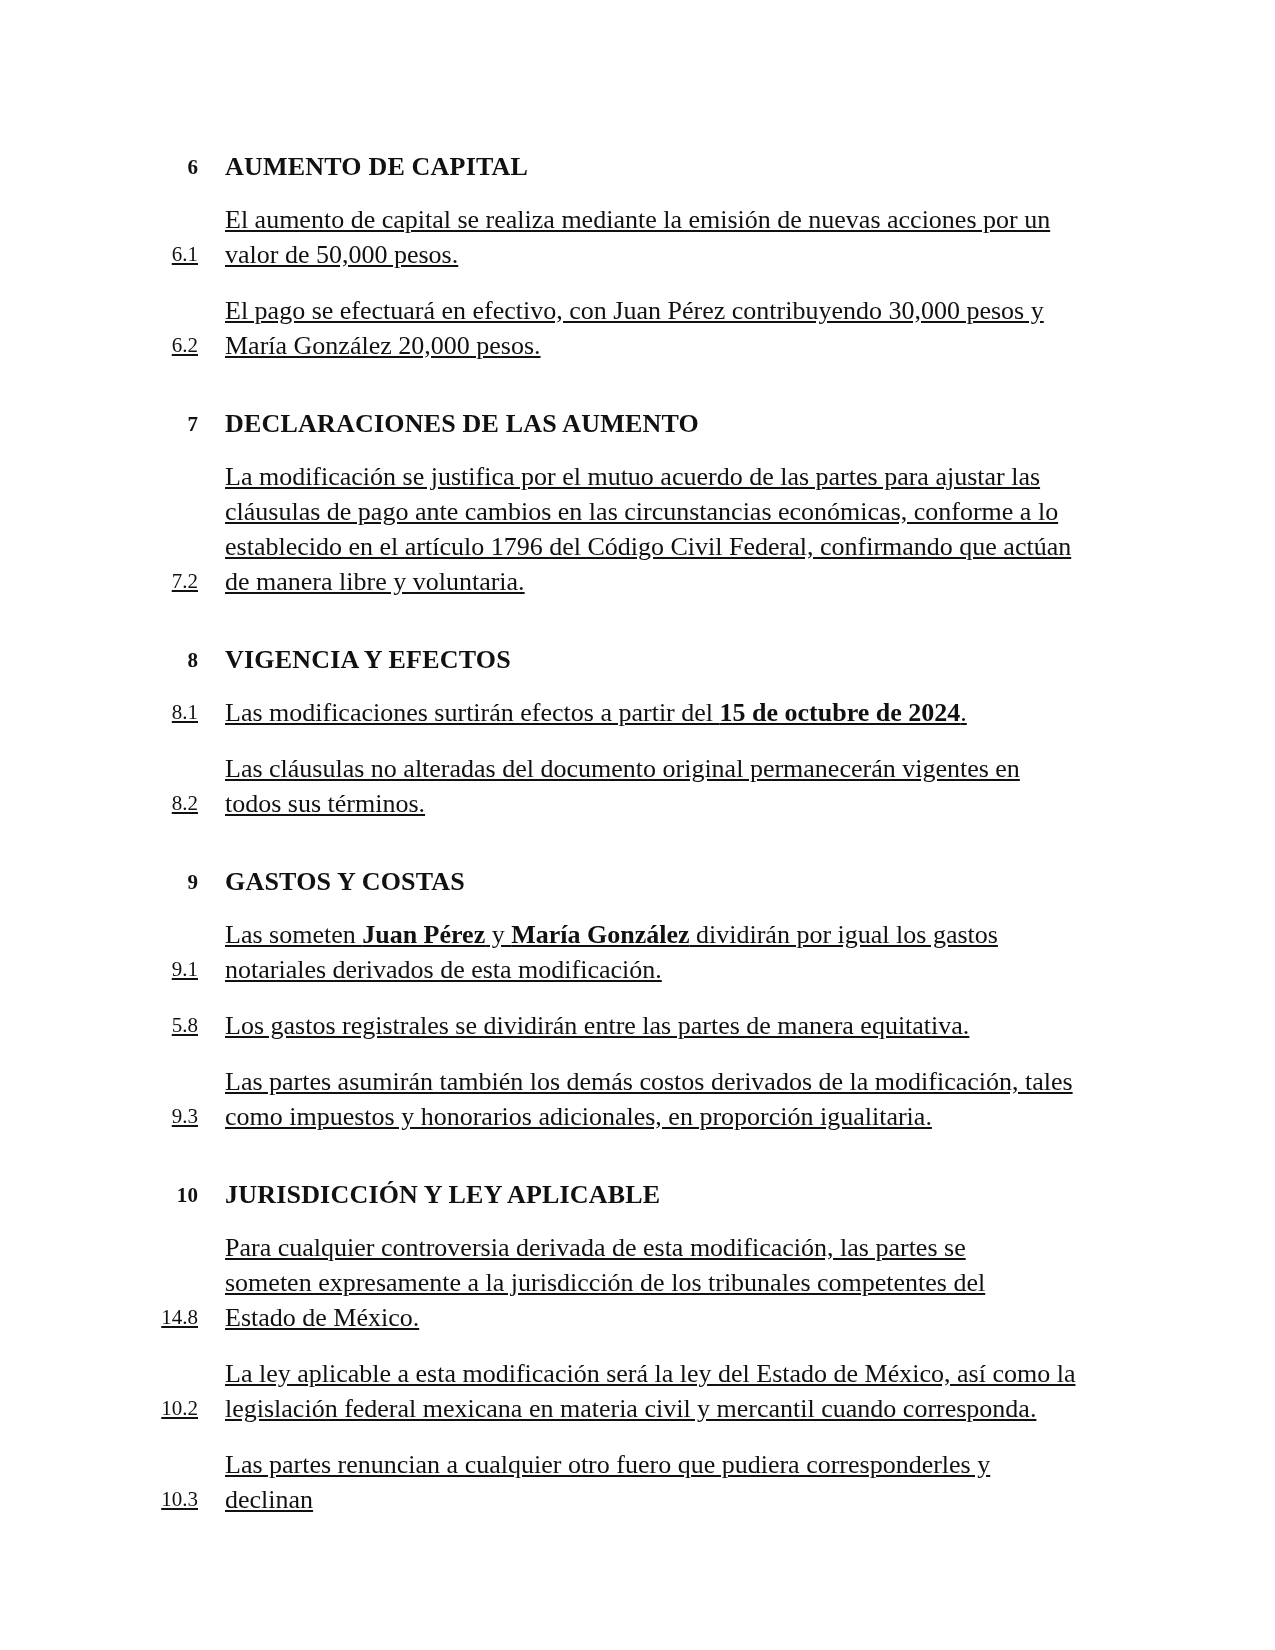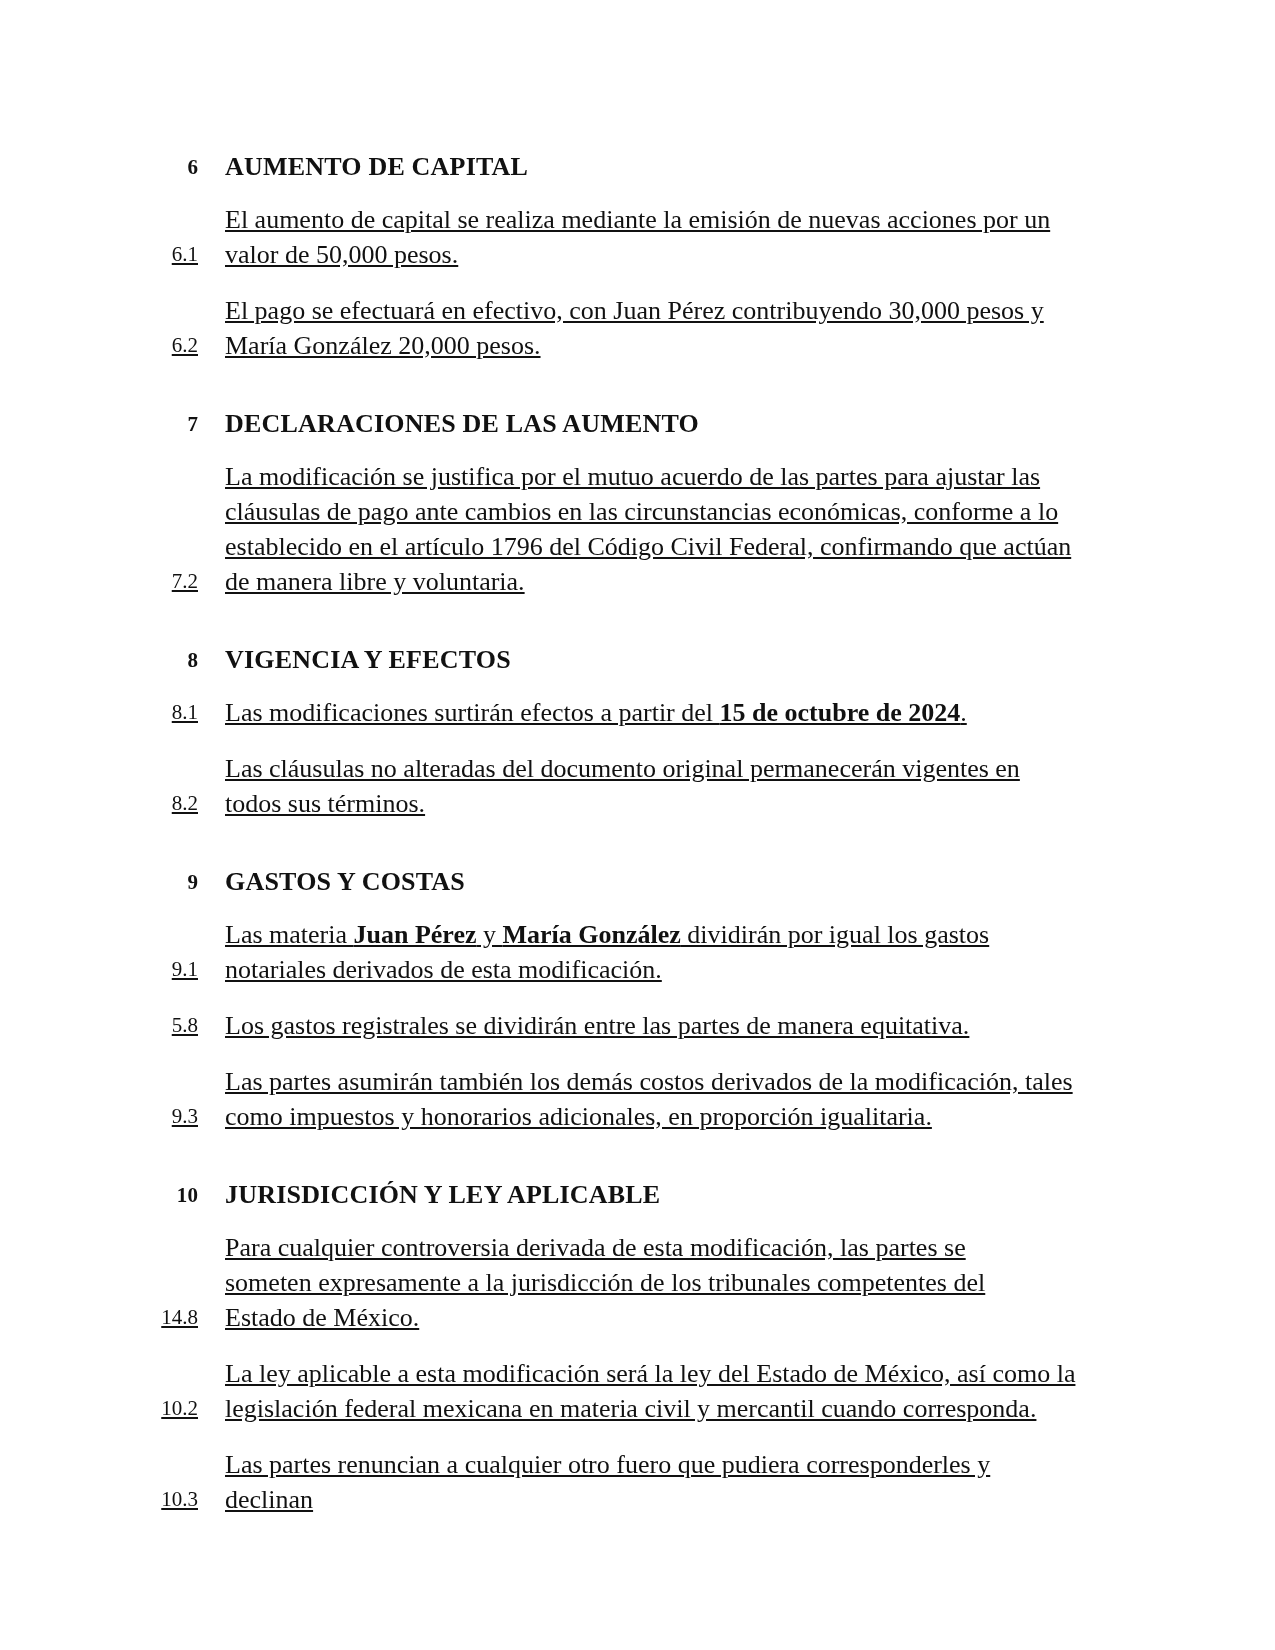--- a/index.html
+++ b/index.html
@@ -142,21 +142,21 @@
       </div>
     </div>
 
     <div class="section">
       <div class="heading">
         <span class="num">9</span>
         <span class="title">GASTOS Y COSTAS</span>
       </div>
       <div class="clause">
         <span class="num">9.1</span>
-        <span class="body w-full"><span>Las materia </span><b>Juan Pérez</b><span> y </span><b>María González</b><span> dividirán por igual los gastos notariales derivados de esta modificación.</span></span>
+        <span class="body w-full"><span>Las someten </span><b>Juan Pérez</b><span> y </span><b>María González</b><span> dividirán por igual los gastos notariales derivados de esta modificación.</span></span>
       </div>
       <div class="clause">
         <span class="num">5.8</span>
         <span class="body w-full">Los gastos registrales se dividirán entre las partes de manera equitativa.</span>
       </div>
       <div class="clause">
         <span class="num">9.3</span>
         <span class="body w-short">Las partes asumirán también los demás costos derivados de la modificación, tales como impuestos y honorarios adicionales, en proporción igualitaria.</span>
       </div>
     </div>

